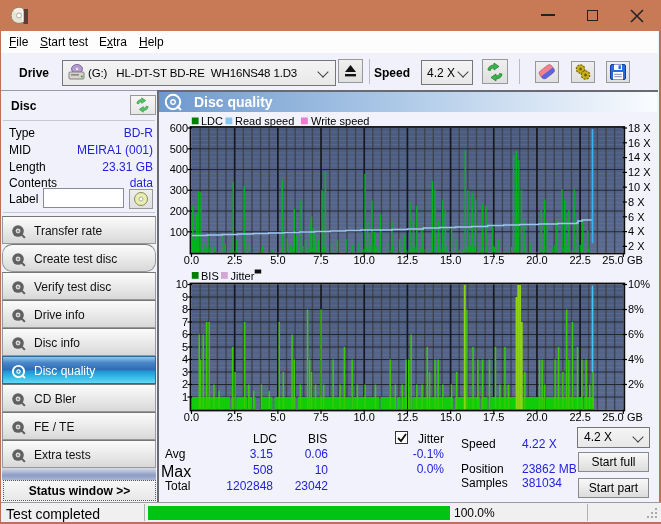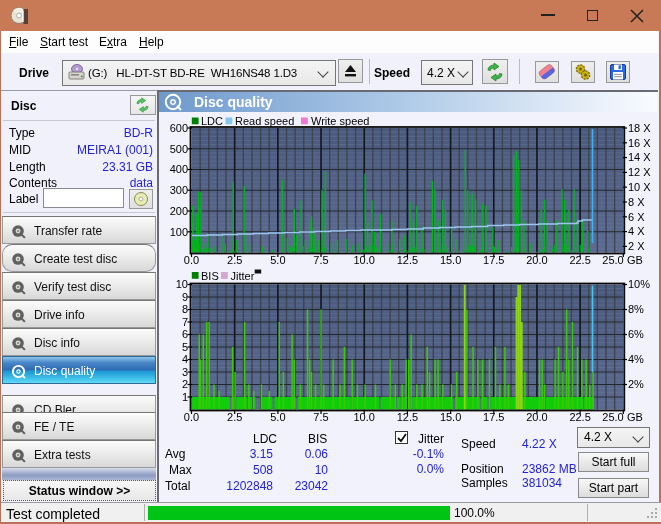--- a/index.html
+++ b/index.html
@@ -782,21 +782,21 @@
       <span>Disc info</span>
     </div>
     <div class="navbtn" style="top:356px;background:linear-gradient(#8cc7ec,#4a86c8 22%,#2e6cb5 48%,#1f96d4 55%,#3fc0ea 82%,#63d9f4);border:1px solid #2e6a94;color:#fff;">
       <svg class="nicon" viewBox="0 0 16 16">
         <circle cx="8" cy="8" r="6" fill="none" stroke="#fff" stroke-width="2"></circle>
         <circle cx="8" cy="8" r="1.8" fill="none" stroke="#fff" stroke-width="1.2"></circle>
         <path d="M11.5 11.5 L15 15" stroke="#fff" stroke-width="2"></path>
       </svg>
       <span>Disc quality</span>
     </div>
-    <div class="navbtn" style="top:395px;text-decoration:underline;">
+    <div class="navbtn" style="top:384px;text-decoration:underline;">
       <svg class="nicon" viewBox="0 0 16 16">
         <circle cx="7.5" cy="7.5" r="6.2" fill="#606060"></circle>
         <circle cx="7.5" cy="7.5" r="2.6" fill="#d8d8d8"></circle>
         <circle cx="7.5" cy="7.5" r="1.2" fill="#888"></circle>
         <path d="M11.5 11.5 L14.8 14.8" stroke="#606060" stroke-width="2.2"></path>
       </svg>
       <span>CD Bler</span>
     </div>
     <div class="navbtn" style="top:412px;">
       <svg class="nicon" viewBox="0 0 16 16">
@@ -816,21 +816,21 @@
       </svg>
       <span>Extra tests</span>
     </div>
 
 <div class="abs" style="left:1px;top:468px;width:154px;height:12px;background:linear-gradient(#d8dcec,#8c9cc2 60%,#aab6d2)"></div>
 <div class="abs" style="left:2px;top:480px;width:153px;height:21px;background:linear-gradient(#f6f6f6,#e8e8e8);border:1px dotted #555;font-size:12px;text-align:center;padding-top:3px"><b>Status window &gt;&gt;</b></div>
 
 <div class="abs" style="left:252px;top:432px;font-size:12px">LDC</div>
 <div class="abs" style="left:307px;top:432px;font-size:12px">BIS</div>
 <div class="abs" style="left:164px;top:447px;font-size:12px">Avg</div>
-<div class="abs" style="left:168px;top:463px;font-size:12px">Max</div>
+<div class="abs" style="left:160px;top:463px;font-size:16px">Max</div>
 <div class="abs" style="left:164px;top:479px;font-size:12px">Total</div>
 <div class="abs blue" style="left:192px;top:447px;width:80px;font-size:12px;text-align:right">3.15</div>
 <div class="abs blue" style="left:192px;top:463px;width:80px;font-size:12px;text-align:right">508</div>
 <div class="abs blue" style="left:192px;top:479px;width:80px;font-size:12px;text-align:right">1202848</div>
 <div class="abs blue" style="left:247px;top:447px;width:80px;font-size:12px;text-align:right">0.06</div>
 <div class="abs blue" style="left:247px;top:463px;width:80px;font-size:12px;text-align:right">10</div>
 <div class="abs blue" style="left:247px;top:479px;width:80px;font-size:12px;text-align:right">23042</div>
 <div class="abs" style="left:394px;top:431px;width:13px;height:13px;background:#fff;border:1.4px solid #333"></div>
 <svg class="abs" style="left:396px;top:433px" width="10" height="10" viewBox="0 0 10 10">
  <path d="M1 5 L4 8 L9 1" fill="none" stroke="#111" stroke-width="1.8"></path>

